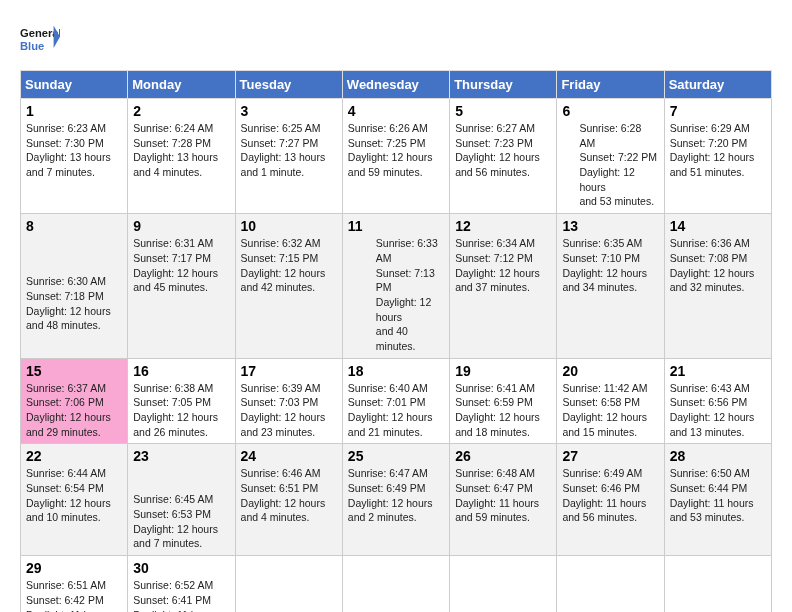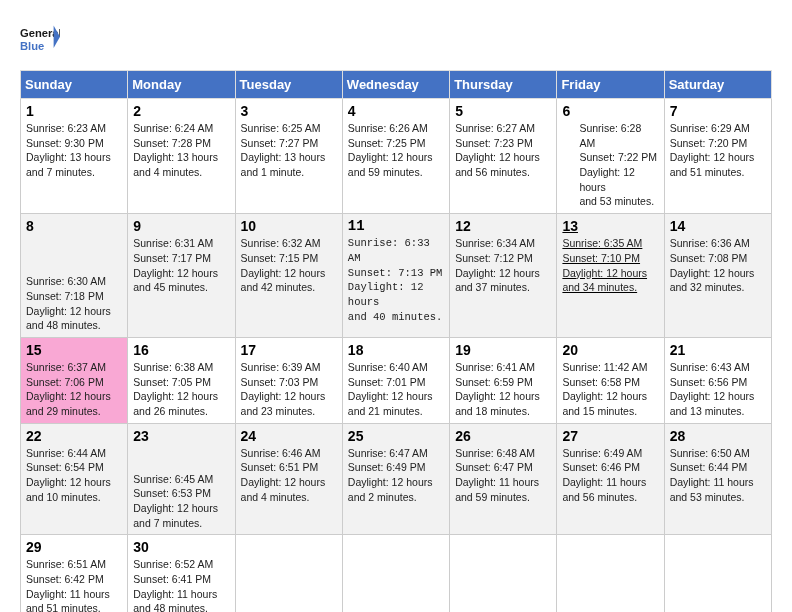--- a/index.html
+++ b/index.html
@@ -102,21 +102,21 @@
         <th>Thursday</th>
         <th>Friday</th>
         <th>Saturday</th>
       </tr>
   </thead>
   <tbody id="calendar-body">
       <tr>
         <td style="background: rgb(255, 255, 255);">
           <span class="day-number">1</span>
           <div class="day-info" style="white-space: pre-line;">Sunrise: 6:23 AM
-Sunset: 9:30 PM
+Sunset: 7:30 PM
 Daylight: 13 hours
 and 7 minutes.</div>
         </td>
         <td style="background: rgb(255, 255, 255);">
           <span class="day-number">2</span>
           <div class="day-info" style="white-space: pre-line;">Sunrise: 6:24 AM
 Sunset: 7:28 PM
 Daylight: 13 hours
 and 4 minutes.</div>
         </td>
@@ -171,35 +171,35 @@
 Daylight: 12 hours
 and 45 minutes.</div>
         </td>
         <td style="background: rgb(242, 242, 242);">
           <span class="day-number">10</span>
           <div class="day-info" style="white-space: pre-line;">Sunrise: 6:32 AM
 Sunset: 7:15 PM
 Daylight: 12 hours
 and 42 minutes.</div>
         </td>
-        <td style="background: rgb(242, 242, 242); font-family: Liberation Mono, monospace;">
+        <td style="background: rgb(242, 242, 242);">
           <span class="day-number">11</span>
-          <div class="day-info" style="white-space: pre-line;">Sunrise: 6:33 AM
+          <div class="day-info" style="white-space: pre-line; margin-left: 28px;">Sunrise: 6:33 AM
 Sunset: 7:13 PM
 Daylight: 12 hours
 and 40 minutes.</div>
         </td>
         <td style="background: rgb(242, 242, 242);">
           <span class="day-number">12</span>
           <div class="day-info" style="white-space: pre-line;">Sunrise: 6:34 AM
 Sunset: 7:12 PM
 Daylight: 12 hours
 and 37 minutes.</div>
         </td>
-        <td style="background: rgb(242, 242, 242); text-decoration: underline;">
+        <td style="background: rgb(242, 242, 242);">
           <span class="day-number">13</span>
           <div class="day-info" style="white-space: pre-line;">Sunrise: 6:35 AM
 Sunset: 7:10 PM
 Daylight: 12 hours
 and 34 minutes.</div>
         </td>
         <td style="background: rgb(242, 242, 242);">
           <span class="day-number">14</span>
           <div class="day-info" style="white-space: pre-line;">Sunrise: 6:36 AM
 Sunset: 7:08 PM

